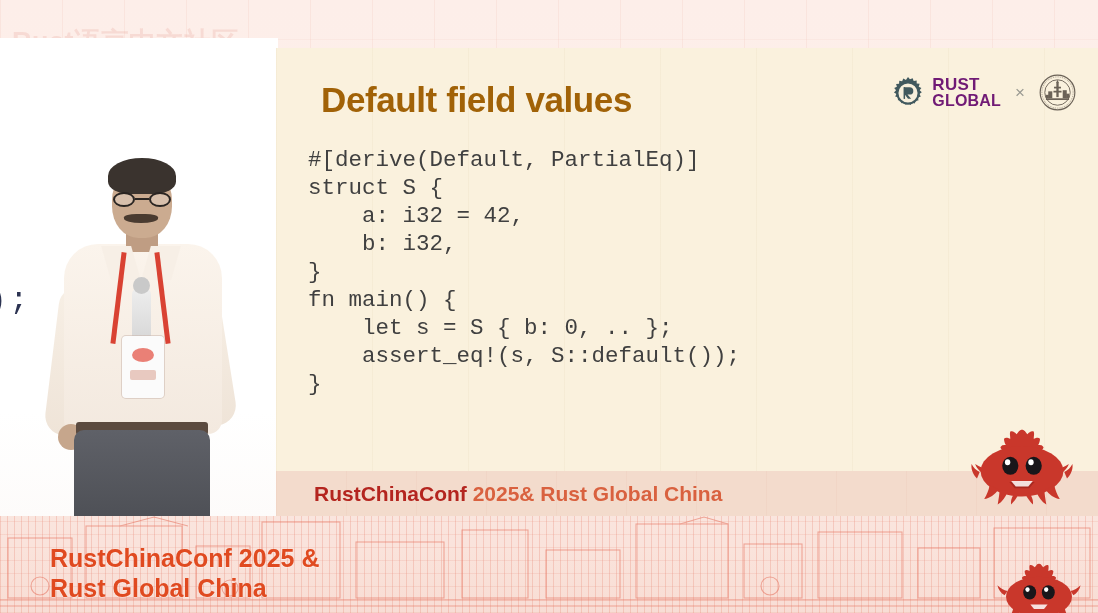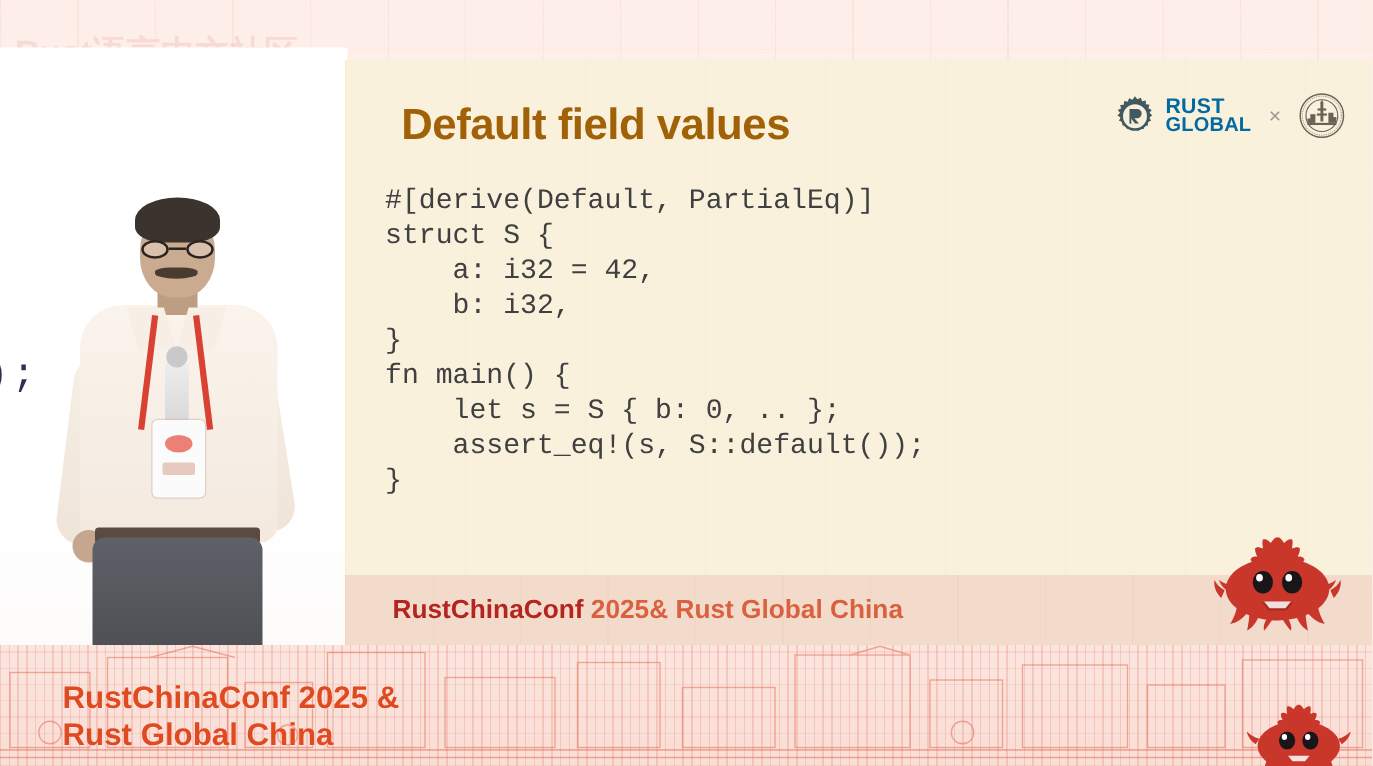--- a/index.html
+++ b/index.html
@@ -168,38 +168,38 @@
 
   
   #slide-logos {
     position:absolute; right:22px; top:26px;
     display:flex; align-items:center; gap:14px;
   }
   .rust-global-logo { display:flex; align-items:center; gap:7px; }
   .rg-mark { width:34px; height:34px; }
   .rg-text {
     display:flex; flex-direction:column; line-height:.95;
-    color:#0369a1;
+    color:#701a75;
   }
   .rg-text span:first-child { font-size:17px; font-weight:700; letter-spacing:.3px; }
   .rg-text span:last-child  { font-size:16px; font-weight:700; letter-spacing:.2px; }
   #logo-separator { font-size:17px; color:#9a9a92; }
   .seal-logo { width:37px; height:37px; }
 
   
   #code-block {
     position:absolute; left:32px; top:98px;
     font-family:"Liberation Mono", monospace;
     font-size:22.5px; line-height:1.245;
     color:#404040; white-space:pre;
   }
 
   
   #slide-footer {
-    position:absolute; left:0; right:0; bottom:0; height:56px;
+    position:absolute; left:0; right:0; bottom:0; height:45px;
     background:#f3dbcc;
   }
   #slide-footer .brickwash {
     position:absolute; inset:0;
     background:repeating-linear-gradient(90deg,
       rgba(226,175,155,.12) 0 1px, rgba(226,175,155,0) 1px 70px);
   }
   #footer-text {
     position:absolute; left:38px; top:50%; transform:translateY(-50%);
     font-size:21px; font-weight:700; white-space:nowrap;

